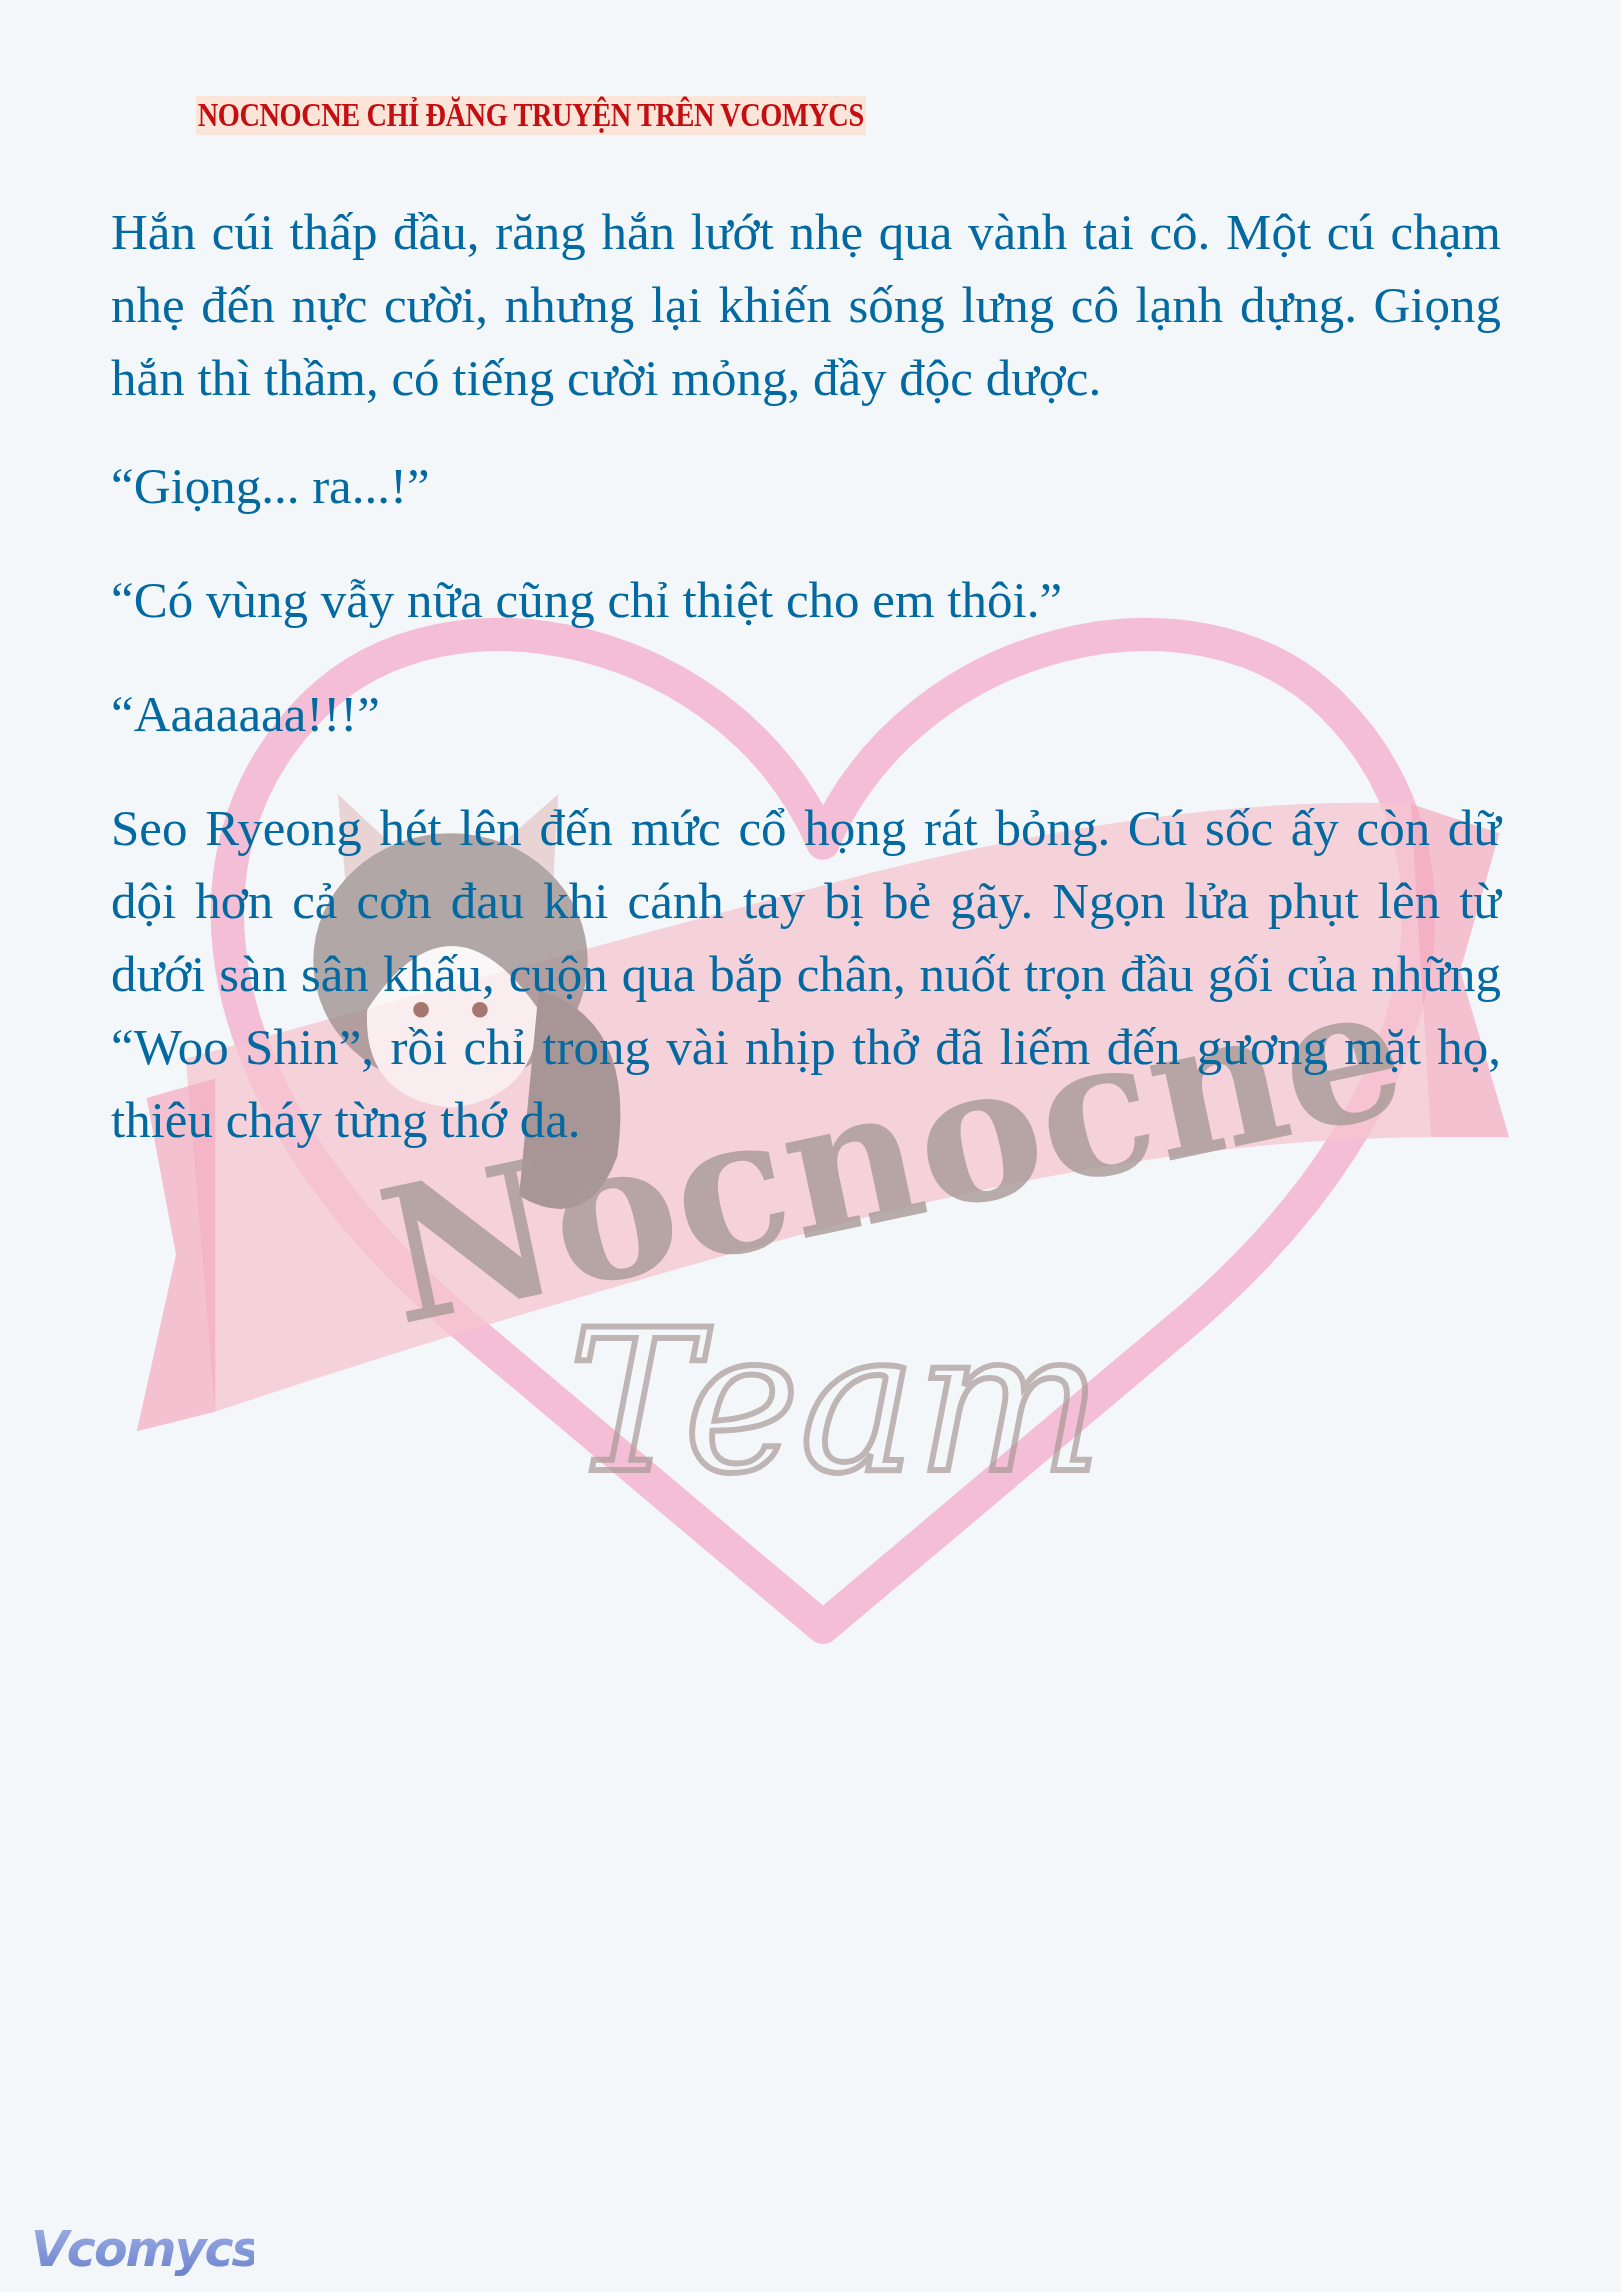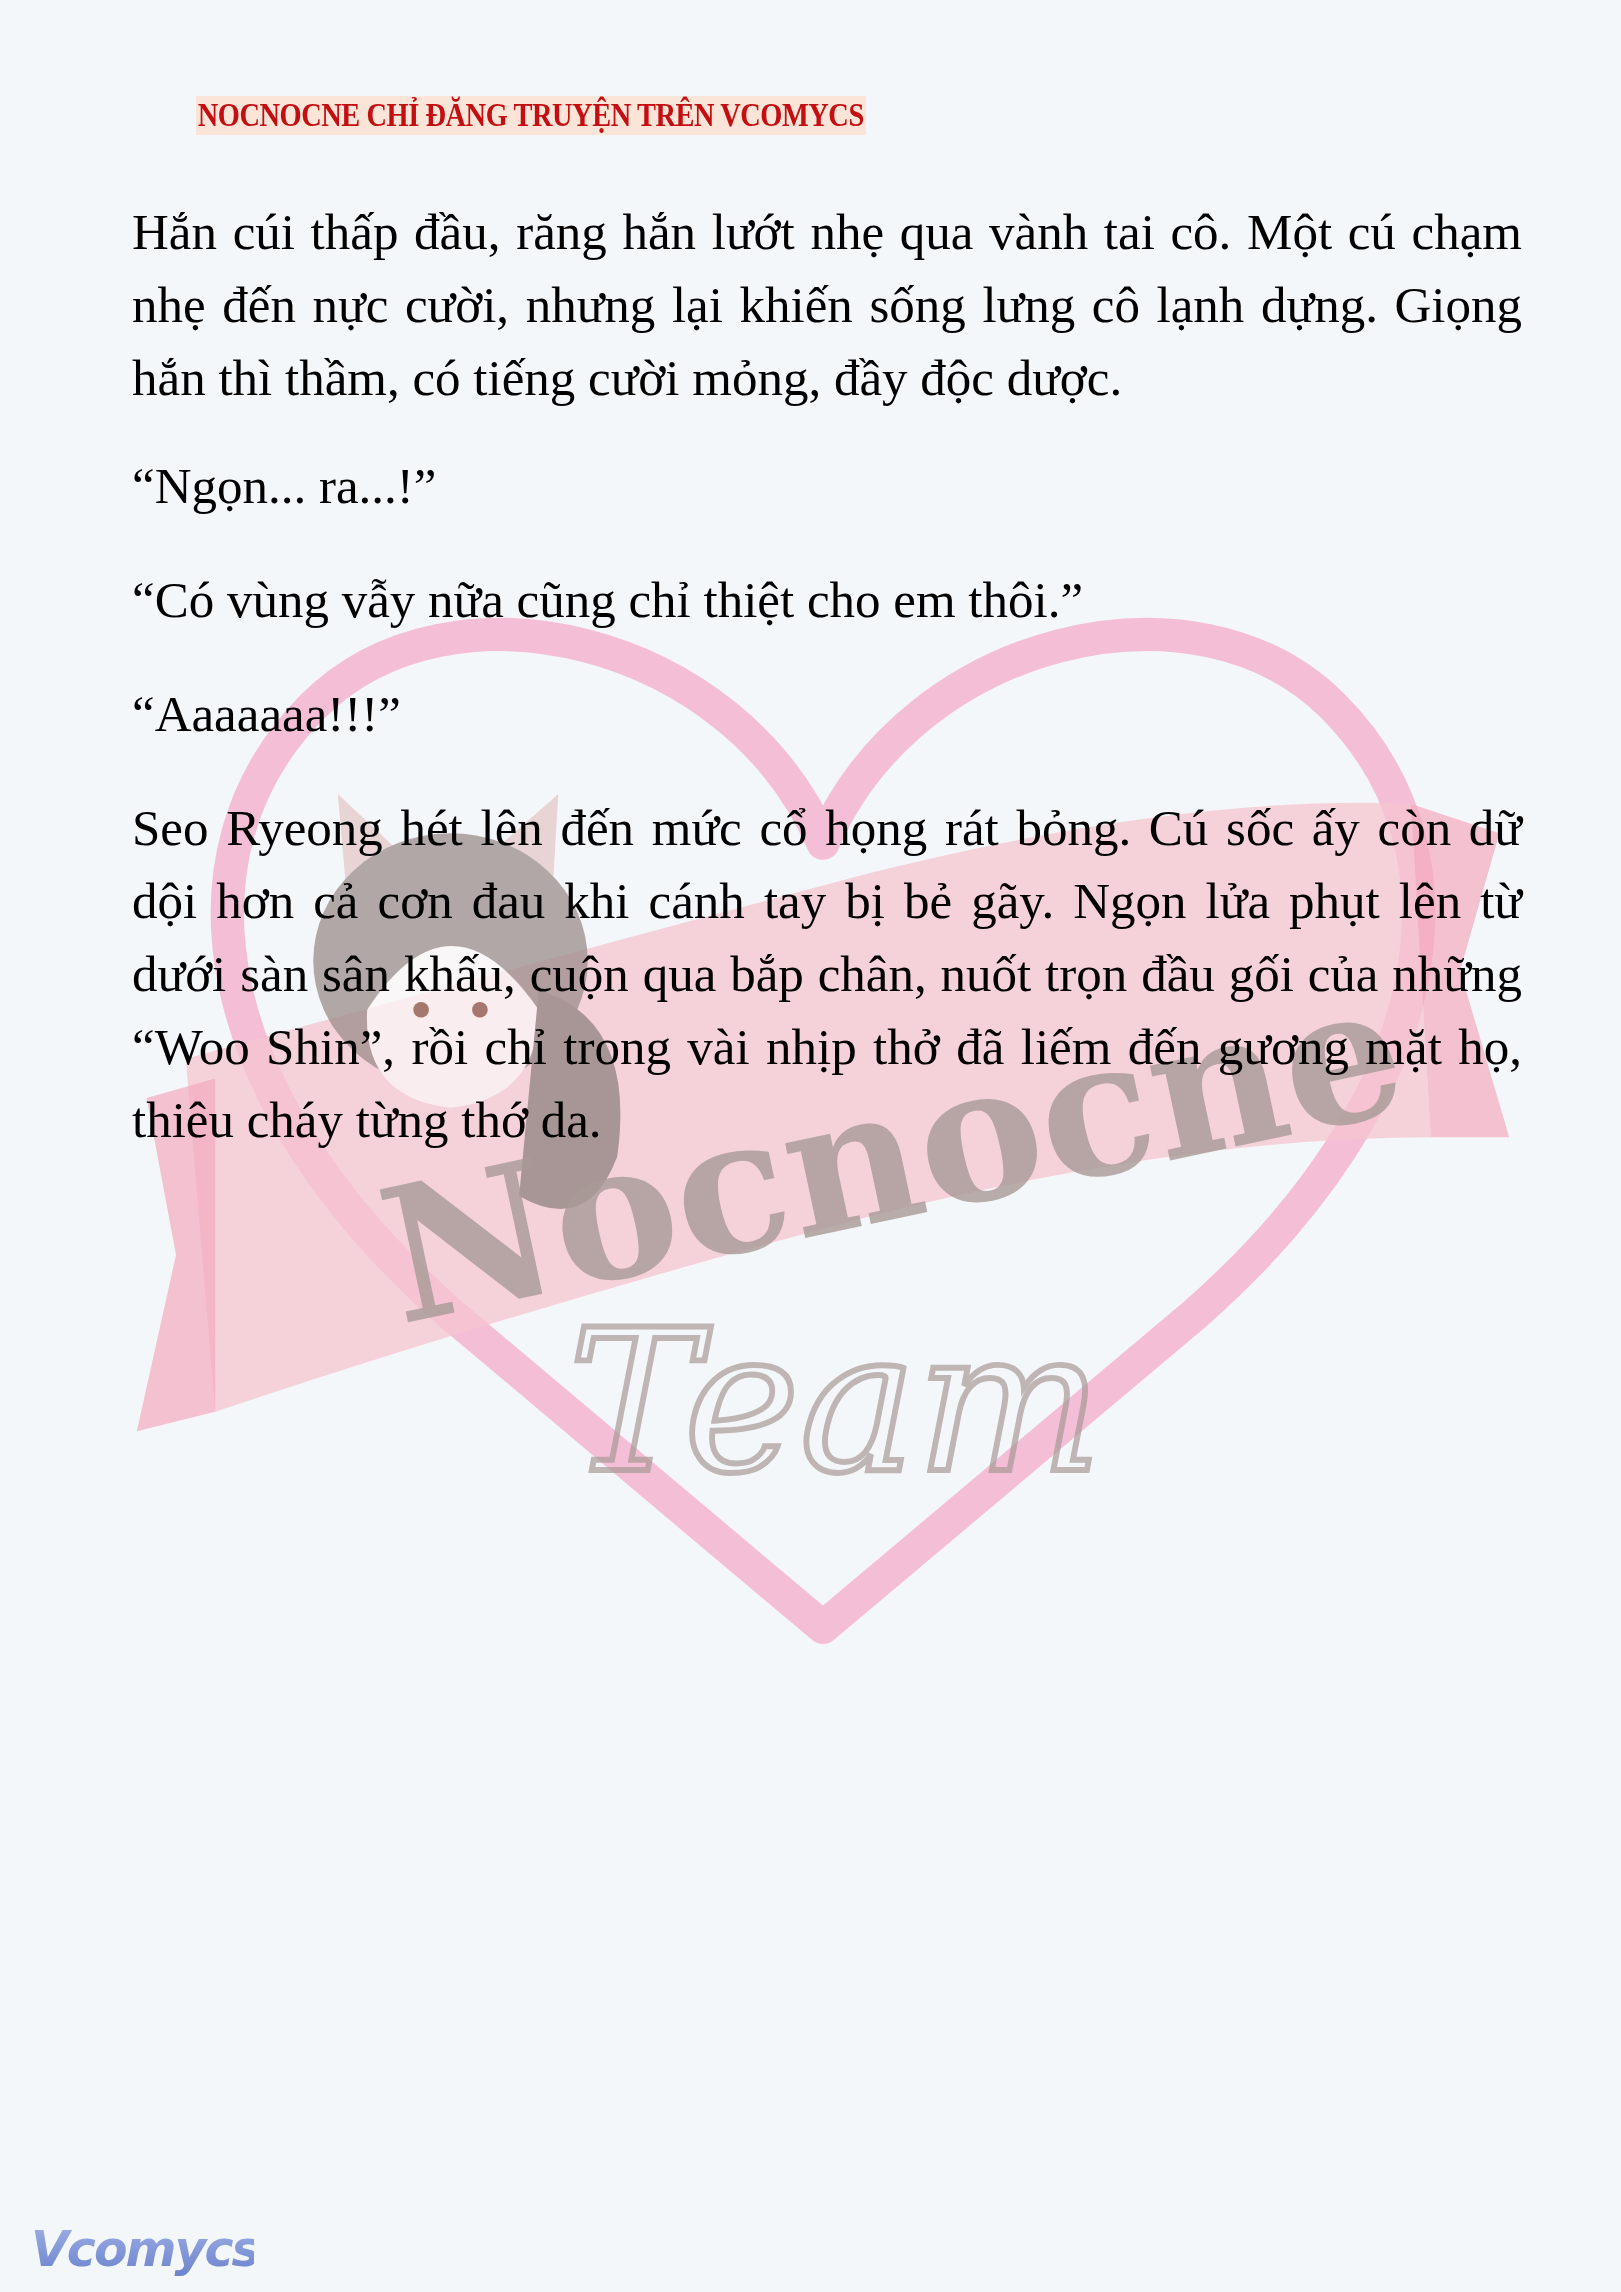--- a/index.html
+++ b/index.html
@@ -11,22 +11,22 @@
   .page { position:absolute; inset:0; }
   .watermark { position:absolute; left:127px; top:549px; width:1392px; height:1098px; pointer-events:none; }
   .banner {
     position:absolute; left:196px; top:96px; height:39px; padding:0 2px;
     background:#fbe4d8; color:#c40f12;
     font-family:"Liberation Serif","DejaVu Serif",serif; font-weight:bold;
     font-size:33px; line-height:39px; letter-spacing:-0.5px;
     transform:scaleX(0.86); transform-origin:left center; white-space:nowrap;
   }
   .content {
-    position:absolute; left:132px; top:196px; width:1390px;
-    color:#000000; font-size:51px; line-height:73px; font-weight:500;
+    position:absolute; left:111px; top:196px; width:1390px;
+    color:#0369a1; font-size:51px; line-height:73px; font-weight:500;
   }
   .para { margin:0 0 35px 0; text-align:justify; }
   .para.dialog { text-align:left; margin-bottom:41px; }
   .logo { position:absolute; left:29px; top:2217px; width:225px; height:69px; }
 </style>
 </head>
 <body>
 
 <div class="page">
 
@@ -49,21 +49,21 @@
     </g>
 
     <text x="250" y="720" font-family="DejaVu Serif, serif" font-size="190" font-weight="bold" fill="#a89a97" opacity="0.8" transform="rotate(-12 600 620)">Nocnocne</text>
     <text x="450" y="940" font-family="DejaVu Serif, serif" font-style="italic" font-size="200" fill="none" stroke="#a89a97" stroke-width="6" opacity="0.7">Team</text>
   </svg>
 
   <div class="banner">NOCNOCNE CHỈ ĐĂNG TRUYỆN TRÊN VCOMYCS</div>
 
   <div class="content">
     <p class="para">Hắn cúi thấp đầu, răng hắn lướt nhẹ qua vành tai cô. Một cú chạm nhẹ đến nực cười, nhưng lại khiến sống lưng cô lạnh dựng. Giọng hắn thì thầm, có tiếng cười mỏng, đầy độc dược.</p>
-    <p class="para dialog">“Ngọn... ra...!”</p>
+    <p class="para dialog">“Giọng... ra...!”</p>
     <p class="para dialog">“Có vùng vẫy nữa cũng chỉ thiệt cho em thôi.”</p>
     <p class="para dialog">“Aaaaaaa!!!”</p>
     <p class="para">Seo Ryeong hét lên đến mức cổ họng rát bỏng. Cú sốc ấy còn dữ dội hơn cả cơn đau khi cánh tay bị bẻ gãy. Ngọn lửa phụt lên từ dưới sàn sân khấu, cuộn qua bắp chân, nuốt trọn đầu gối của những “Woo Shin”, rồi chỉ trong vài nhịp thở đã liếm đến gương mặt họ, thiêu cháy từng thớ da.</p>
   </div>
 
   <svg class="logo" viewBox="0 0 230 70">
     <defs>
       <linearGradient id="lg" x1="0" y1="0" x2="0" y2="1">
         <stop offset="0" stop-color="#9fb0e6"></stop>
         <stop offset="1" stop-color="#6a82cc"></stop>

